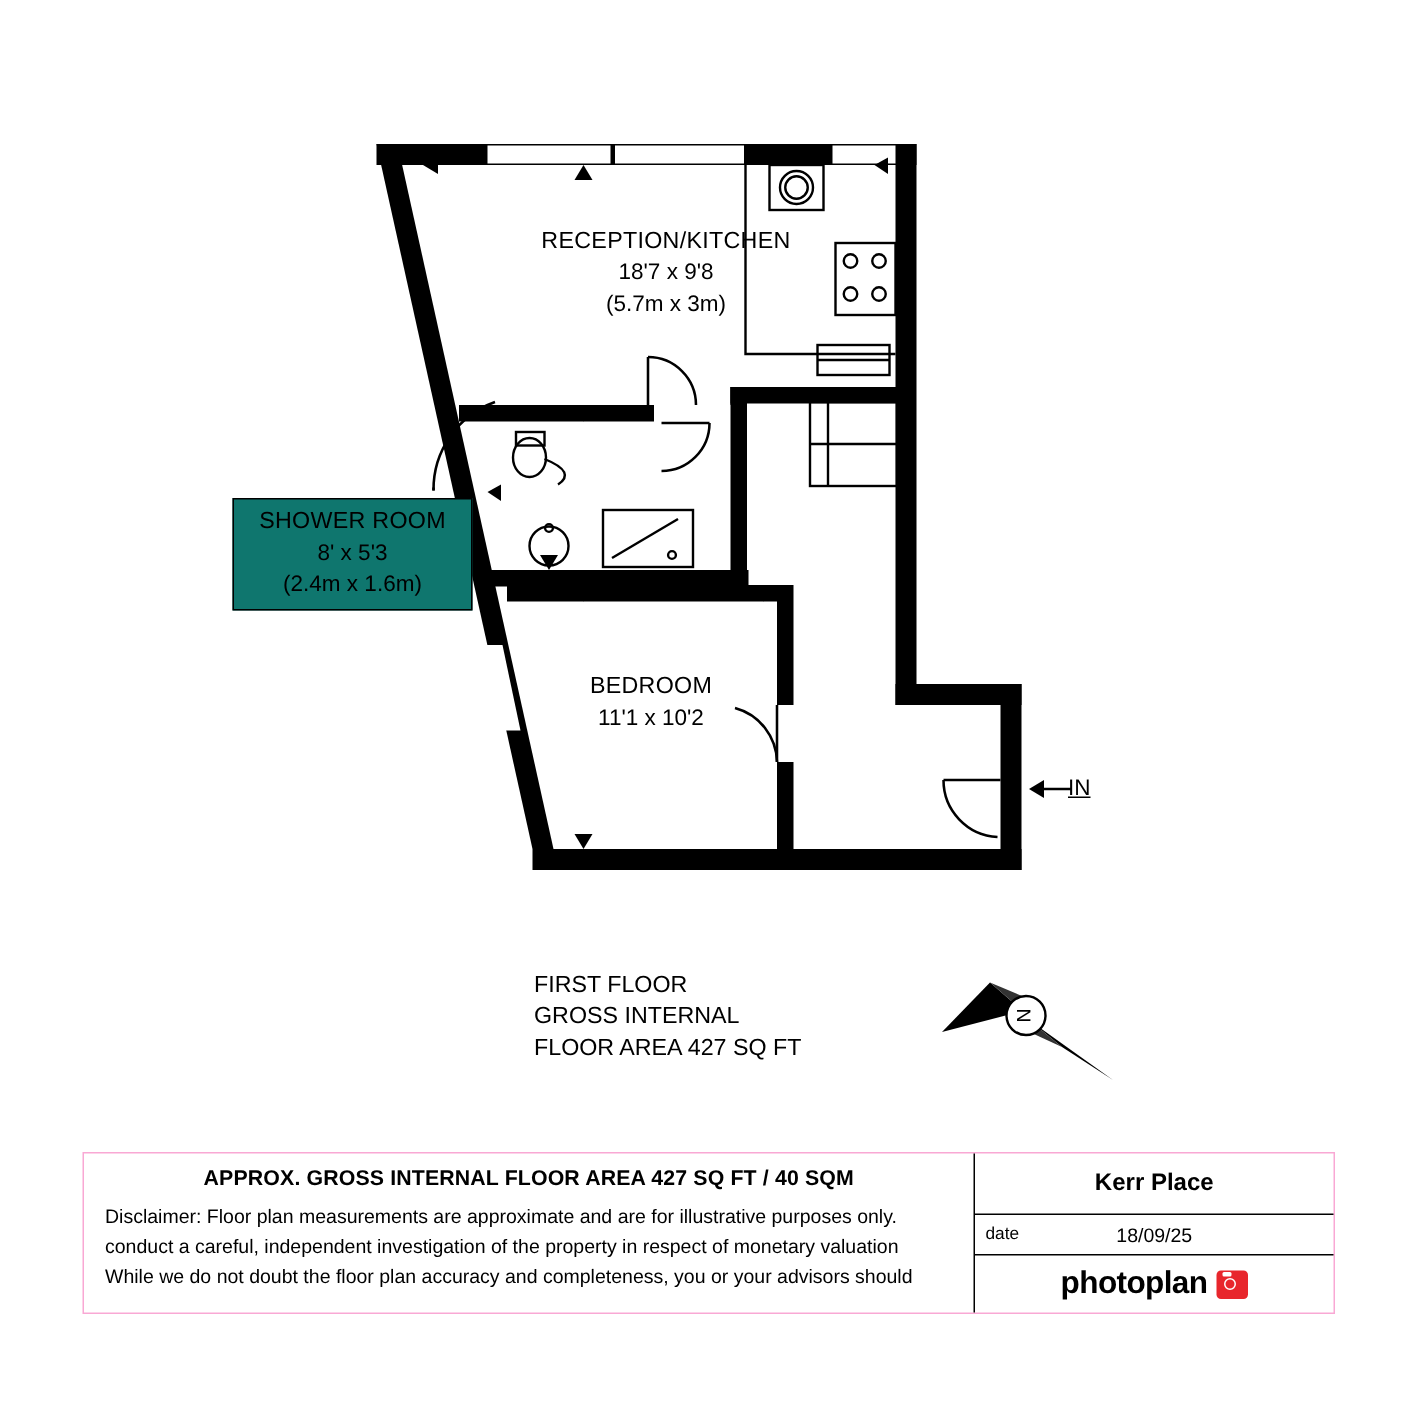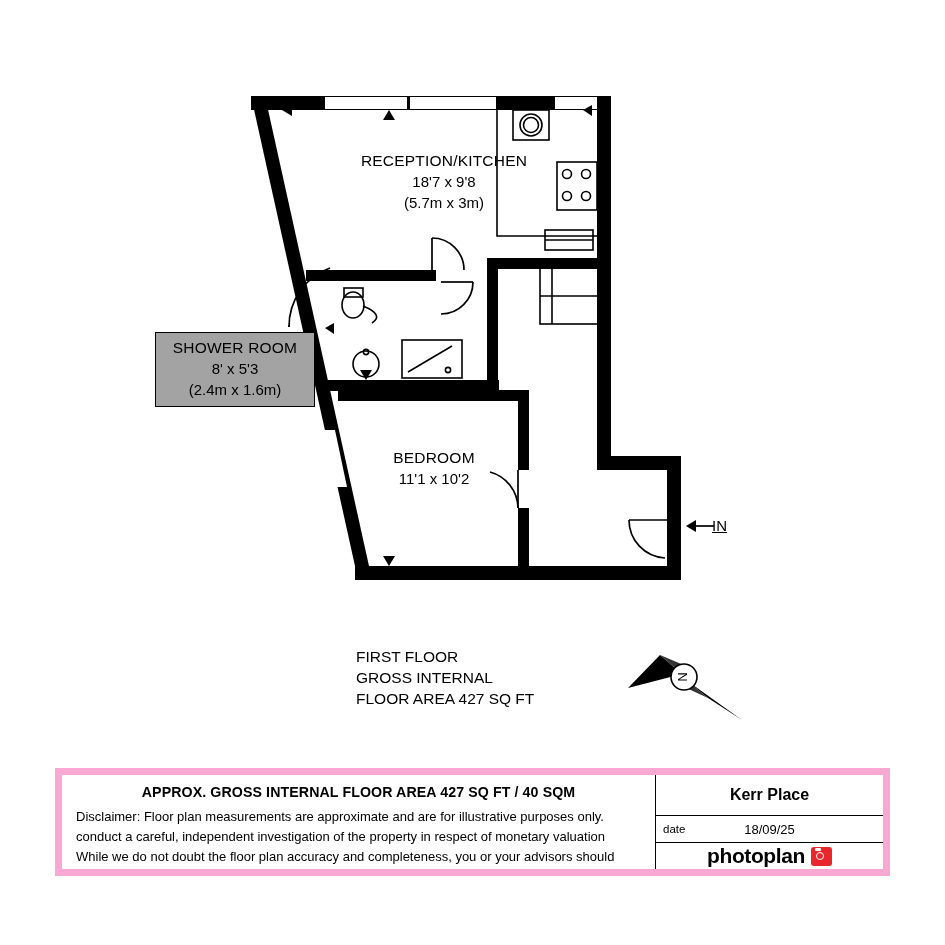--- a/index.html
+++ b/index.html
@@ -36,21 +36,21 @@
   }
   .room-label .rl-name {
     font-size: 15.5px;
     letter-spacing: 0.2px;
   }
   .room-label .rl-dim {
     font-size: 15px;
   }
   .boxed-label {
     border: 1px solid #000;
-    background: #a3a3a3;
+    background: #0f766e;
     padding: 4px 10px 6px 10px;
   }
   .in-label {
     position: absolute;
     font-size: 15px;
     font-family: "Liberation Sans", sans-serif;
     text-decoration: underline;
   }
   .floor-note {
     position: absolute;
@@ -59,21 +59,21 @@
     font-family: "Liberation Sans", sans-serif;
     white-space: nowrap;
   }
   
   .footer {
     position: absolute;
     left: 55px;
     top: 768px;
     width: 835px;
     height: 108px;
-    border: 7px solid #f9a8d4;
+    border: 1px solid #f9a8d4;
     box-sizing: border-box;
     display: flex;
   }
   .footer-left {
     width: 594px;
     box-sizing: border-box;
     border-right: 1px solid #000;
     padding: 9px 8px 0 8px;
     text-align: center;
   }

